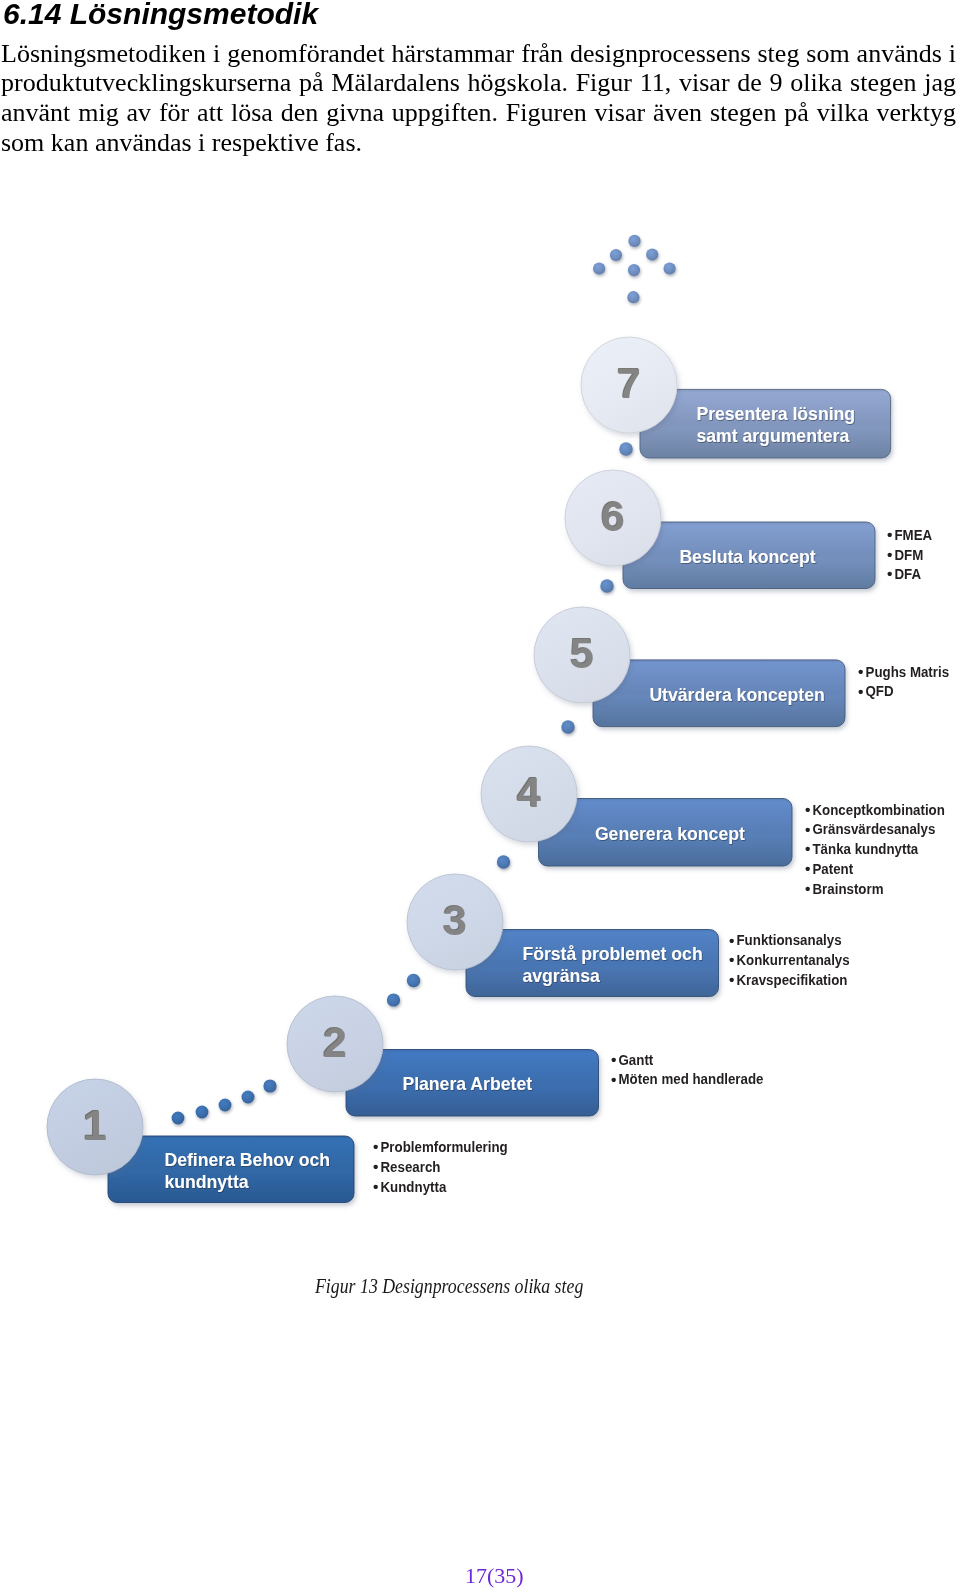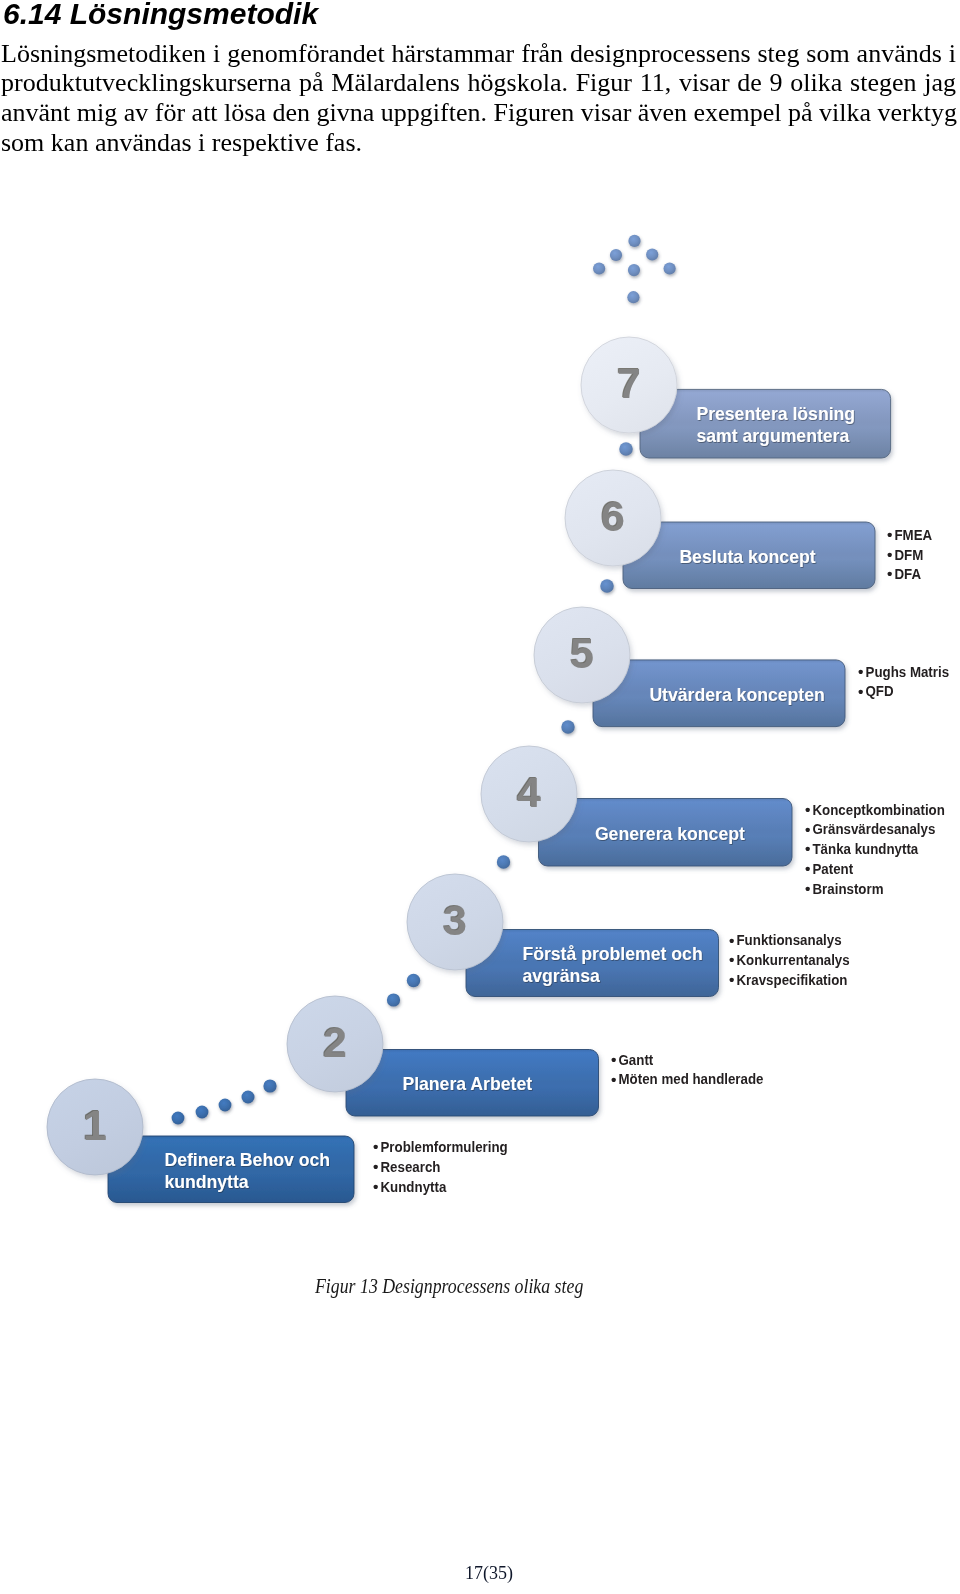--- a/index.html
+++ b/index.html
@@ -5,32 +5,32 @@
 <style>
   html,body{margin:0;padding:0;background:#ffffff;}
   body{width:960px;height:1594px;position:relative;overflow:hidden;font-family:"Liberation Serif",serif;}
   .page{position:absolute;left:0;top:0;width:896px;height:1594px;}
   .heading{position:absolute;left:3px;top:-3px;transform:translateZ(0);font-family:"Liberation Sans",sans-serif;font-weight:bold;font-style:italic;font-size:30px;color:#000;white-space:nowrap;}
   .bodytext{position:absolute;left:1px;top:38.6px;transform:translateZ(0);width:955px;font-size:26px;color:#000;}
   .bodytext .ln{position:absolute;left:0;width:955px;height:30px;text-align:justify;text-align-last:justify;white-space:pre;font-family:Liberation Serif, serif;}
   .bodytext .lnlast{position:absolute;left:0;width:955px;height:30px;text-align:left;white-space:pre;}
   .l1{top:0px}.l2{top:29.9px}.l3{top:59.8px}.l4{top:89.7px}
   .caption{position:absolute;left:315px;top:1274.5px;font-family:"Liberation Serif",serif;font-style:italic;font-size:20px;color:#181818;white-space:nowrap;transform:scaleX(0.89) translateZ(0);transform-origin:left top;}
-  .pagenum{position:absolute;left:465px;top:1563px;transform:translateZ(0);font-family:"Liberation Serif",serif;font-size:18px;color:#0f172a;white-space:nowrap;}
+  .pagenum{position:absolute;left:465px;top:1563px;transform:translateZ(0);font-family:"Liberation Serif",serif;font-size:22px;color:#6d28d9;white-space:nowrap;}
   #diagram{position:absolute;left:0;top:210px;transform:translateZ(0);}
 </style>
 </head>
 <body>
 
 <div class="page">
   <div class="heading">6.14 Lösningsmetodik</div>
   <div class="bodytext">
     <span class="ln l1">Lösningsmetodiken i genomförandet härstammar från designprocessens steg som används i</span>
     <span class="ln l2">produktutvecklingskurserna på Mälardalens högskola. Figur 11, visar de 9 olika stegen jag</span>
-    <span class="ln l3">använt mig av för att lösa den givna uppgiften. Figuren visar även exempel på vilka verktyg</span>
+    <span class="ln l3">använt mig av för att lösa den givna uppgiften. Figuren visar även stegen på vilka verktyg</span>
     <span class="lnlast l4">som kan användas i respektive fas.</span>
   </div>
   <svg id="diagram" width="960" height="1060" viewBox="0 0 960 1060">
       <defs>
         <filter id="sh" x="-30%" y="-30%" width="180%" height="190%">
           <feDropShadow dx="1.7" dy="2.8" stdDeviation="2.1" flood-color="#56637c" flood-opacity="0.34"></feDropShadow>
         </filter>
         <filter id="shc" x="-30%" y="-30%" width="180%" height="190%">
           <feDropShadow dx="2.0" dy="3.0" stdDeviation="2.6" flood-color="#5c6880" flood-opacity="0.26"></feDropShadow>
         </filter>

